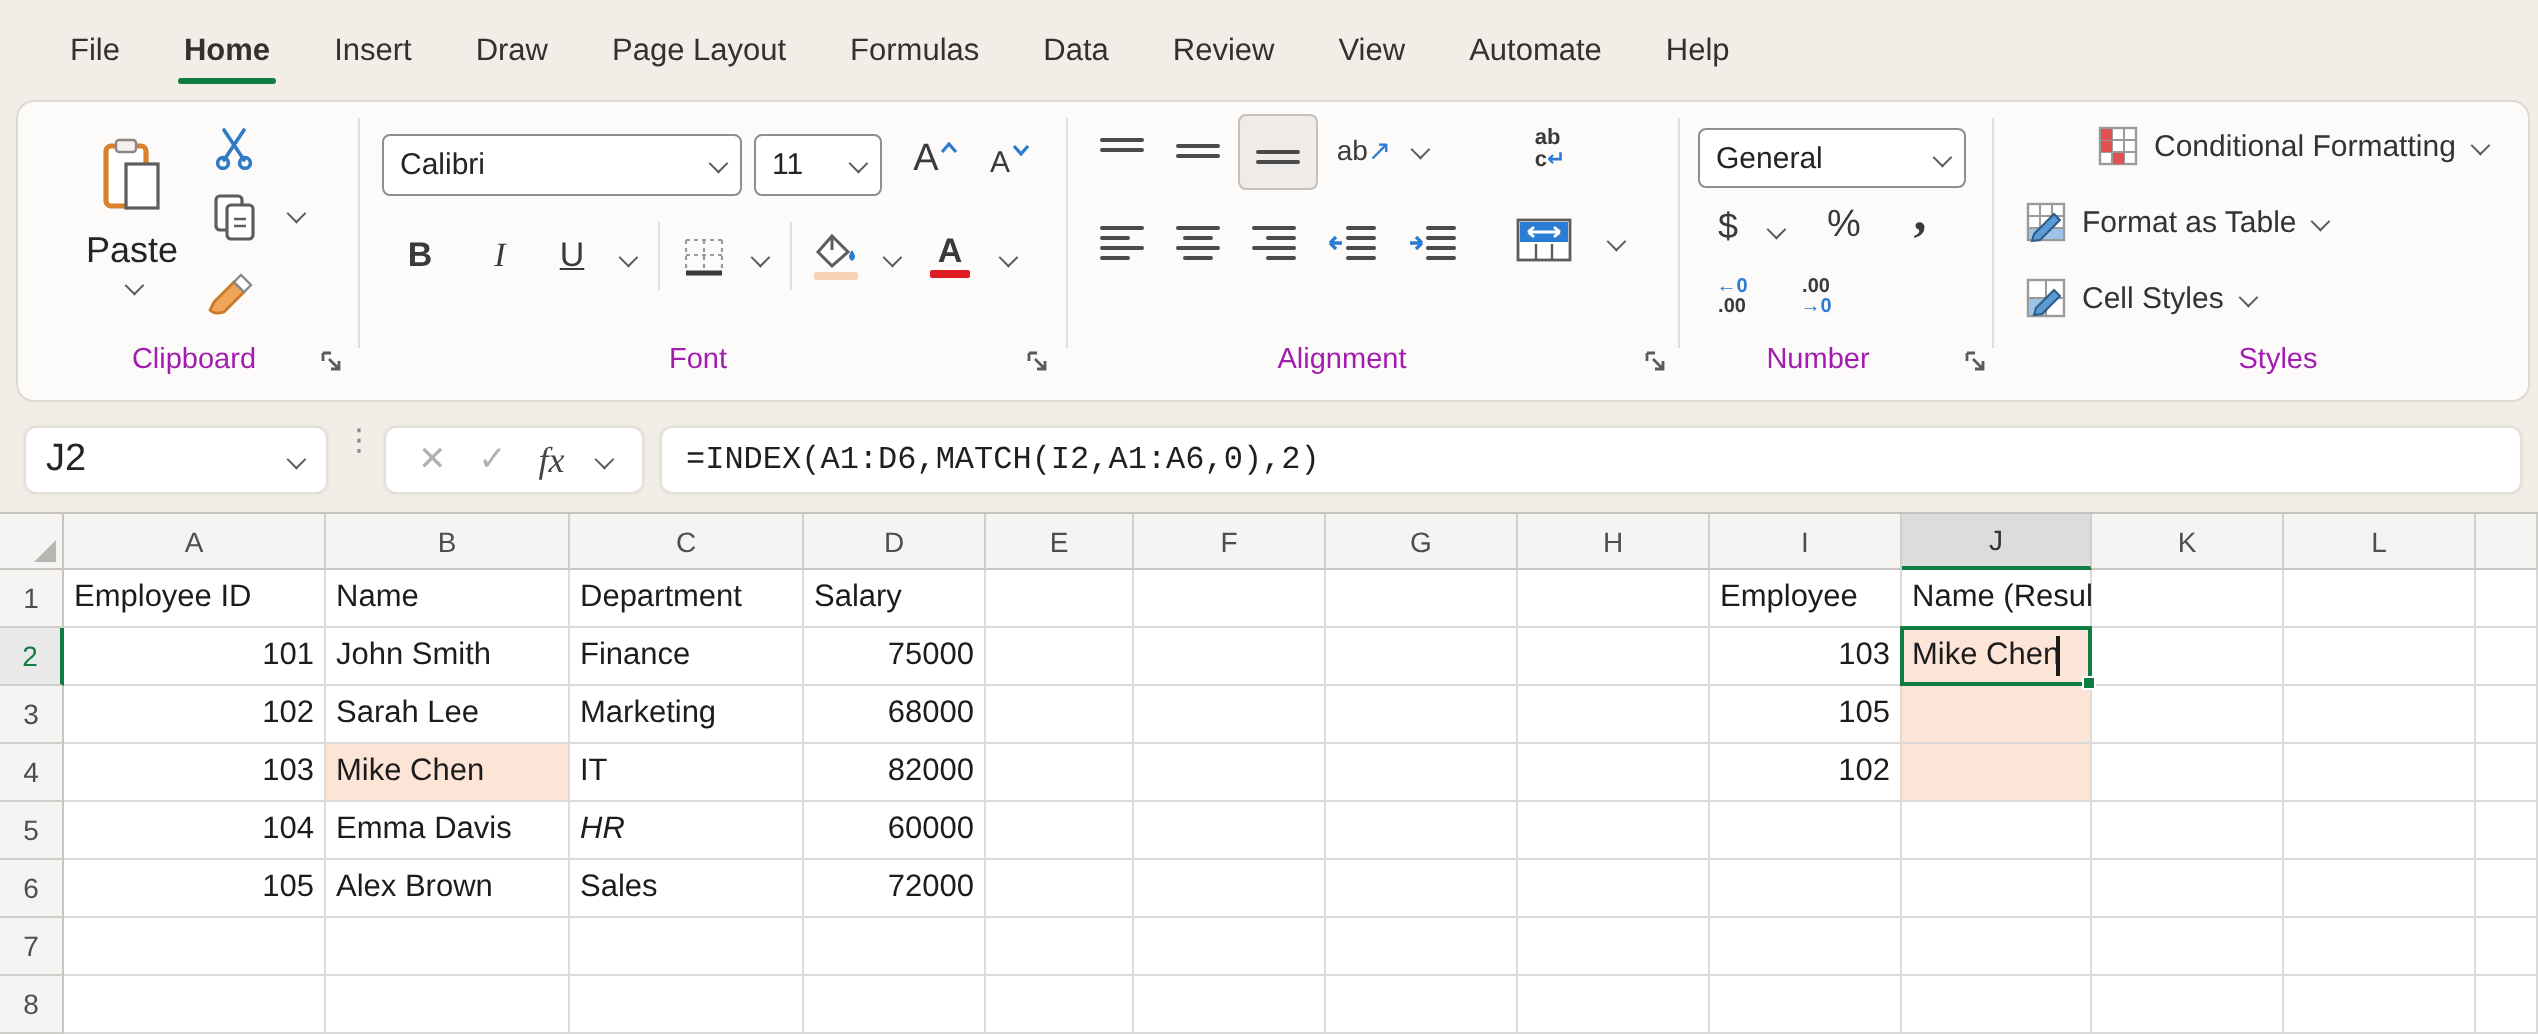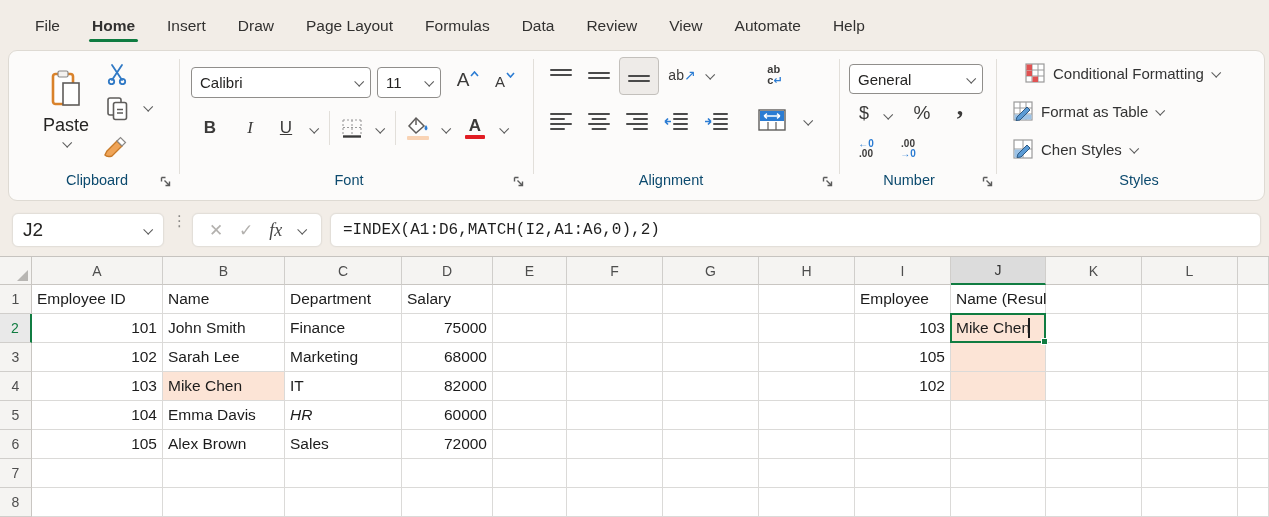--- a/index.html
+++ b/index.html
@@ -11,21 +11,21 @@
   
   #menu-bar { position:absolute; left:0; top:0; width:100%; height:50px; display:flex; align-items:center; padding-left:22px; gap:6px; }
   .menu-tab { font-size:15.5px; color:#323130; padding:6px 13px 4px 13px; cursor:default; position:relative; }
   .menu-tab.active { font-weight:700; }
   .menu-tab.active::after { content:""; position:absolute; left:10px; right:10px; bottom:-3px; height:3.5px; border-radius:2px; background:#107c41; }
 
   
   #ribbon { position:absolute; left:8px; top:50px; width:1257px; height:151px; background:#fcfbfa; border:1px solid #dedad3; border-radius:9px; }
   .vsep { position:absolute; top:8px; width:1px; height:115px; background:#e2dfda; }
   .minisep { position:absolute; width:1px; height:34px; background:#e2dfda; }
-  .group-label { position:absolute; top:121px; font-size:14.5px; color:#0c4a6e; text-align:center; }
+  .group-label { position:absolute; top:121px; font-size:14.5px; color:#a21caf; text-align:center; }
   .launcher { position:absolute; top:123px; width:14px; height:14px; }
   .rbtn { position:absolute; display:flex; align-items:center; justify-content:center; cursor:default; }
   .chev { display:inline-block; width:7px; height:7px; border-right:1.6px solid #5a5a5a; border-bottom:1.6px solid #5a5a5a; transform:rotate(45deg) translateY(-1px); }
   .combo { position:absolute; background:#fff; border:1px solid #908e8b; border-radius:4px; display:flex; align-items:center; padding:0 8px; font-size:15px; color:#252423; justify-content:space-between; }
   .glyph { font-size:17px; color:#3b3a39; }
   .blue { color:#2b7cd3; }
   .swatchbar { position:absolute; height:4px; border-radius:1px; }
   .stylerow { position:absolute; display:flex; align-items:center; gap:8px; font-size:15px; color:#333; }
   .lines-ic path { stroke:#4a4a4a; stroke-width:2; stroke-linecap:round; }
   .selbox { background:#eeebe8; border:1px solid #c3c0bc; border-radius:4px; }
@@ -308,21 +308,21 @@
 
     <div class="group-label" style="left:840px;width:120px;">Number</div>
     <div class="launcher" style="left:972px;">
       <svg width="13" height="13" viewBox="0 0 13 13">
           <path d="M2.5 2.5 h4 M2.5 2.5 v4" stroke="#5a5a5a" stroke-width="1.4" fill="none"></path>
           <path d="M5.5 5.5 l5 5 M10.5 6.5 v4 h-4" stroke="#5a5a5a" stroke-width="1.4" fill="none"></path>
         </svg>
     </div>
     <div class="vsep" style="left:987px;"></div>
 
-    <div class="stylerow" style="left:1016px;top:12px;">
+    <div class="stylerow" style="left:1040px;top:12px;">
       <svg width="20" height="20" viewBox="0 0 20 20">
         <rect x="1" y="1" width="18" height="18" fill="#fff" stroke="#9a9a9a" stroke-width="1.2"></rect>
         <path d="M7 1 v18 M13 1 v18 M1 7 h18 M1 13 h18" stroke="#9a9a9a" stroke-width="1"></path>
         <rect x="1.5" y="1.5" width="5.5" height="5.5" fill="#e05252"></rect>
         <rect x="1.5" y="7.5" width="5.5" height="5.5" fill="#e05252"></rect>
         <rect x="7.5" y="13.5" width="5.5" height="5.5" fill="#e05252"></rect>
       </svg>
       <span>Conditional Formatting</span>
       <span class="chev"></span>
     </div>
@@ -336,21 +336,21 @@
       <span>Format as Table</span>
       <span class="chev"></span>
     </div>
     <div class="stylerow" style="left:1004px;top:88px;">
       <svg width="20" height="20" viewBox="0 0 20 20">
         <rect x="1" y="1" width="18" height="18" fill="#fff" stroke="#9a9a9a" stroke-width="1.2"></rect>
         <path d="M1 10 h18 M10 1 v18" stroke="#9a9a9a" stroke-width="1"></path>
         <rect x="1.5" y="10.5" width="8" height="8" fill="#9dc3e6"></rect>
         <path d="M5 15 L14 6 l3 3 L8 18 l-4 0.5 z" fill="#5b9bd5" stroke="#2f5a83" stroke-width="1"></path>
       </svg>
-      <span>Chen Styles</span>
+      <span>Cell Styles</span>
       <span class="chev"></span>
     </div>
     <div class="group-label" style="left:1070px;width:120px;">Styles</div>
   </div>
 
   <div id="formula-bar">
     <div class="fbox" id="namebox">
       <span>J2</span>
       <span class="chev"></span>
     </div>

